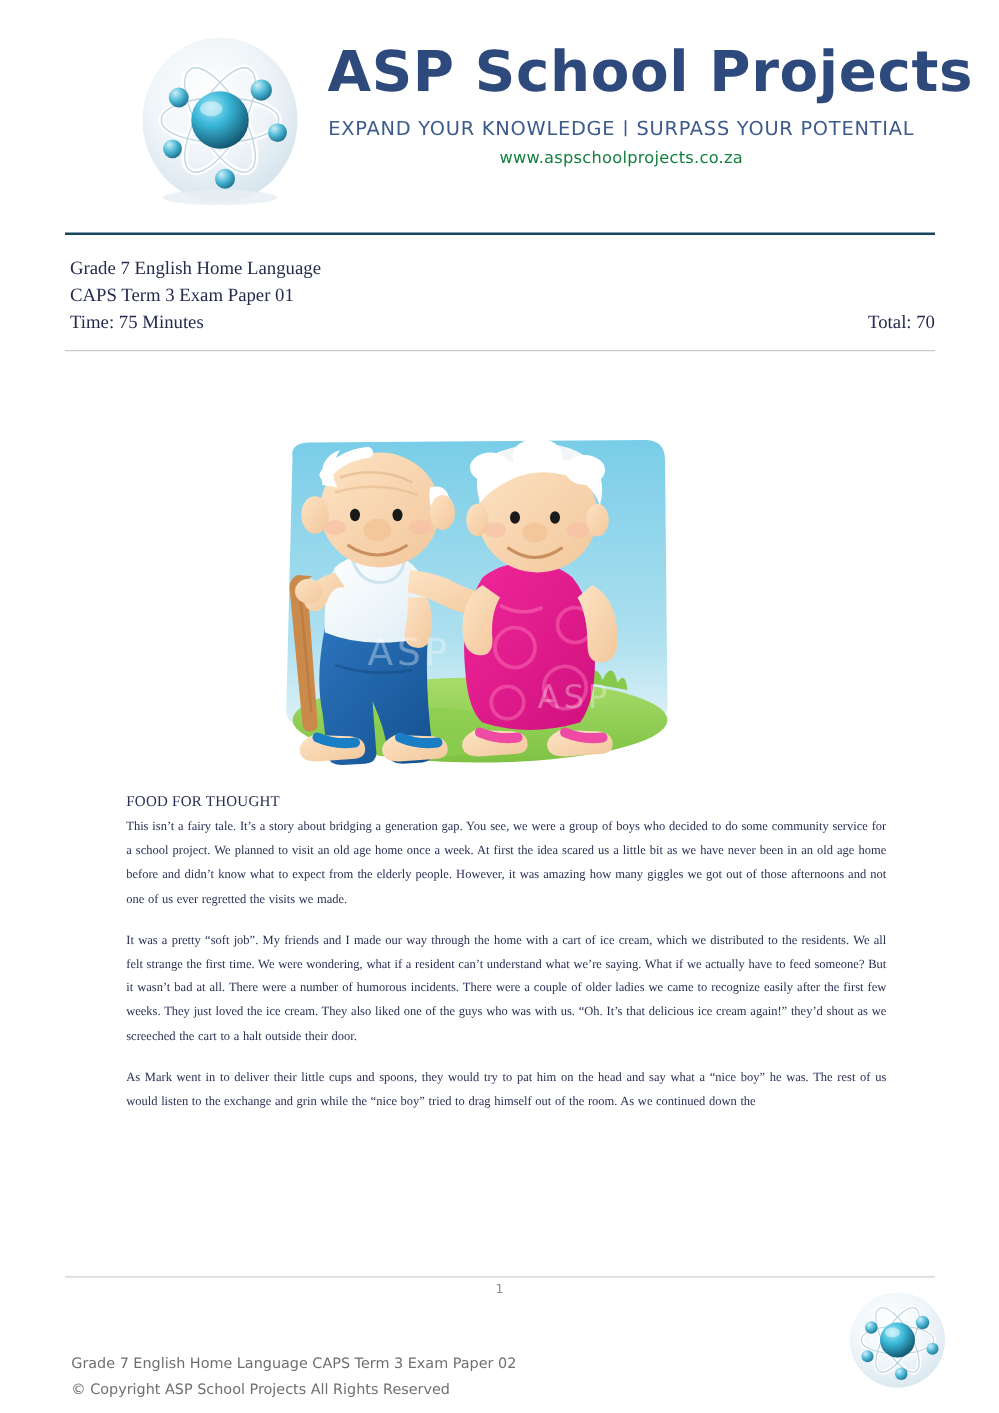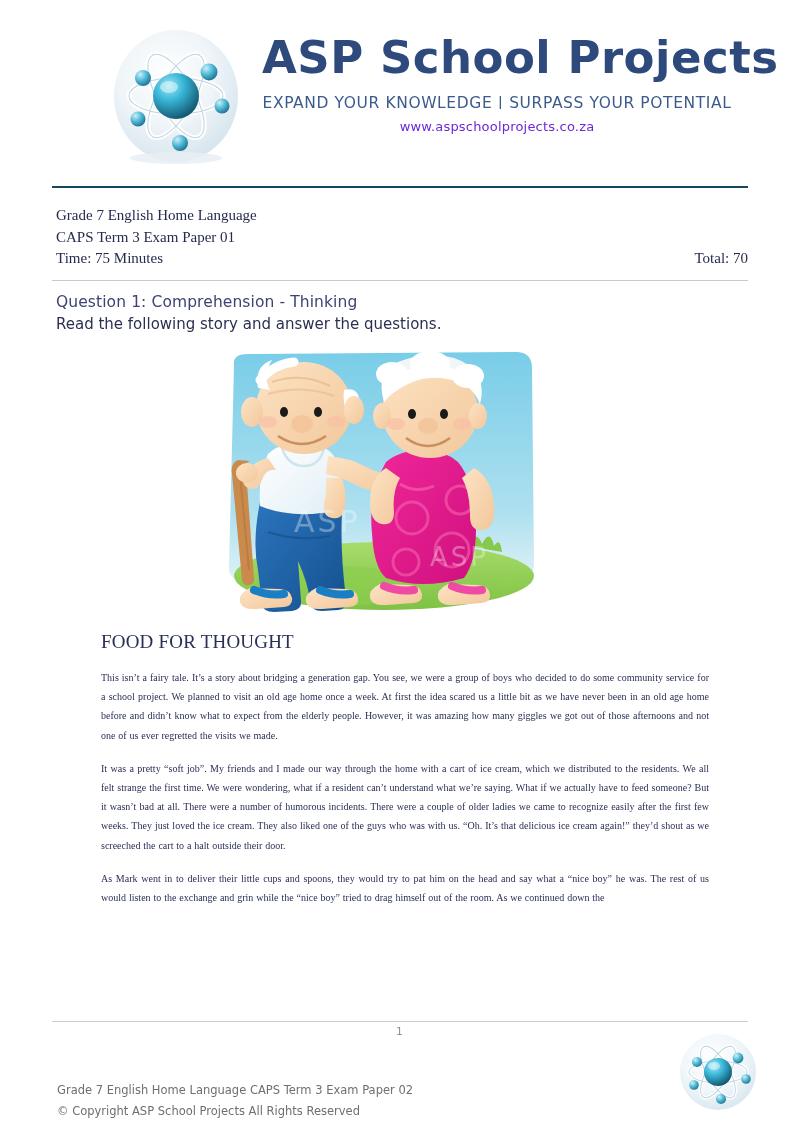--- a/index.html
+++ b/index.html
@@ -57,21 +57,21 @@
     margin-top: 13px;
     white-space: nowrap;
     
     height: 15px;
     overflow: hidden;
   }
   .brand-url {
     font-family: "DejaVu Sans", sans-serif;
     font-size: 13px;
     letter-spacing: 0.2px;
-    color: #6d28d9;
+    color: #15803d;
     margin-top: 10px;
     white-space: nowrap;
     text-align: center;
   }
 
   .rule-heavy {
     position: absolute;
     left: 52px; top: 186px;
     width: 696px;
     height: 2px;
@@ -138,24 +138,24 @@
 
   
   .story {
     position: absolute;
     left: 101px; top: 632px;
     width: 608px;
     color: #2a2f55;
     font-family: "Liberation Serif", serif;
   }
   .story-heading {
-    font-size: 19px;
+    font-size: 12px;
     letter-spacing: 0.2px;
     line-height: 19px;
-    margin-bottom: 17px;
+    margin-bottom: 1px;
   }
   .story-p {
     font-size: 10px;
     line-height: 19.2px;
     text-align: justify;
     margin: 0 0 14px 0;
     word-spacing: 0.4px;
   }
   .story-p:last-child { margin-bottom: 1px; }
 
@@ -255,24 +255,20 @@
     <div class="meta-row">Grade 7 English Home Language</div>
     <div class="meta-row">CAPS Term 3 Exam Paper 01</div>
     <div class="meta-row">
       <span>Time:  75 Minutes</span>
       <span class="meta-total">Total:  70</span>
     </div>
   </div>
 
   <div class="rule-light"></div>
 
-  <div class="qblock">
-    <div class="q-title">Question 1:  Comprehension - Thinking</div>
-    <div class="q-sub">Read the following story and answer the questions.</div>
-  </div>
 
   <div class="illus-wrap">
     <svg class="illus-svg" viewBox="0 0 330 276" aria-hidden="true">
       <defs>
         <linearGradient id="skyG" x1="0" y1="0" x2="0" y2="1">
           <stop offset="0%" stop-color="#79cde8"></stop>
           <stop offset="70%" stop-color="#aee0ef"></stop>
           <stop offset="100%" stop-color="#dff1f7"></stop>
         </linearGradient>
         <linearGradient id="grassG" x1="0" y1="0" x2="0" y2="1">

